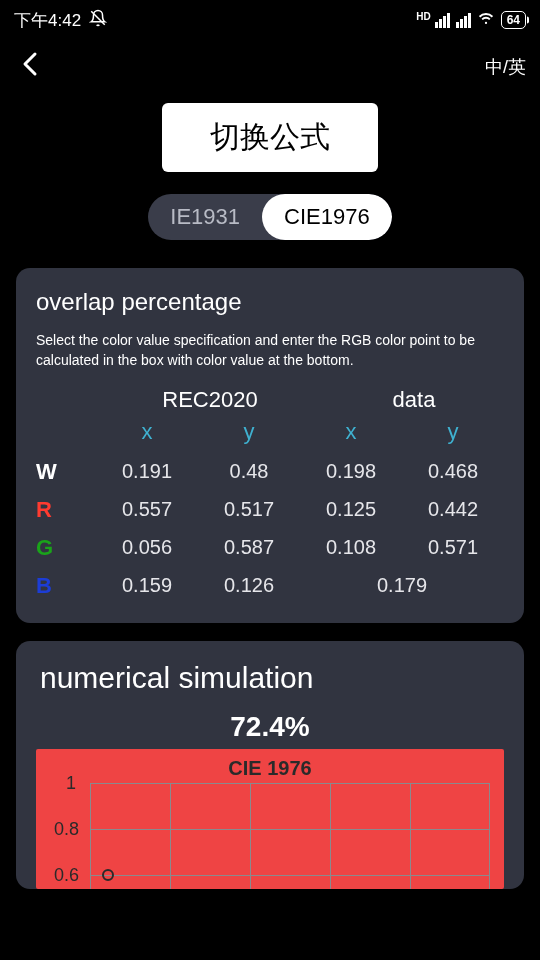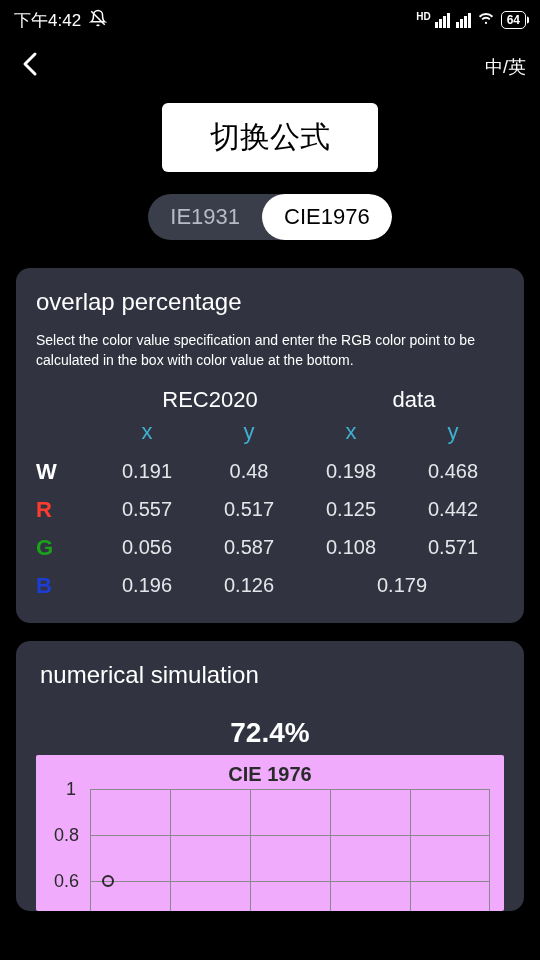--- a/index.html
+++ b/index.html
@@ -119,28 +119,28 @@
 .group-title { text-align: center; width: 100%; font-size: 22px; }
 .subheaders { display: flex; margin-bottom: 8px; }
 .xy-col { flex: 1; text-align: center; color: #3fb1d0; font-size: 22px; }
 .data-row { display: flex; align-items: center; font-size: 20px; padding: 6px 0; }
 .ch-label { width: 60px; flex: 0 0 60px; font-size: 22px; font-weight: 600; }
 .val-col { flex: 1; text-align: center; font-size: 20px; color: #e6e6ea; }
 .c-W { color: #ffffff; }
 .c-R { color: #ff3b30; }
 .c-G { color: #1aa31a; }
 .c-B { color: #1c3dd6; }
-.sim-title { font-size: 24px; font-weight: 500; margin-bottom: 28px; padding-left: 4px;}
+.sim-title { font-size: 30px; font-weight: 500; margin-bottom: 16px; padding-left: 4px;}
 .sim-percent { text-align: center; font-size: 28px; font-weight: 600; margin-bottom: 6px; }
 .chart-area {
-  background: #f0abfc;
+  background: #ef4444;
   border-radius: 2px;
   padding: 8px 10px 0 10px;
   position: relative;
-  height: 156px;
+  height: 140px;
   overflow: hidden;
 }
 .chart-title { text-align: center; color: #2a2a2a; font-size: 20px; font-weight: 700; margin-bottom: 2px;}
 .chart-grid {
   position: absolute;
   left: 54px; right: 14px; top: 34px; bottom: 0;
 }
 .chart-grid .vline, .chart-grid .hline {
   position: absolute; background: #8a8a8e;
 }
@@ -267,21 +267,21 @@
       <div class="val-col">0.587</div>
     </div>
     <div class="group">
       <div class="val-col">0.108</div>
       <div class="val-col">0.571</div>
     </div>
   </div>
   <div class="data-row">
     <div class="ch-label c-B">B</div>
     <div class="group">
-      <div class="val-col">0.196</div>
+      <div class="val-col">0.159</div>
       <div class="val-col">0.126</div>
     </div>
     <div class="group">
       <div class="val-col">0.179</div>
     </div>
   </div>
 </div>
 
 <div class="card" style="padding-bottom:0;">
   <div class="sim-title">numerical simulation</div>

